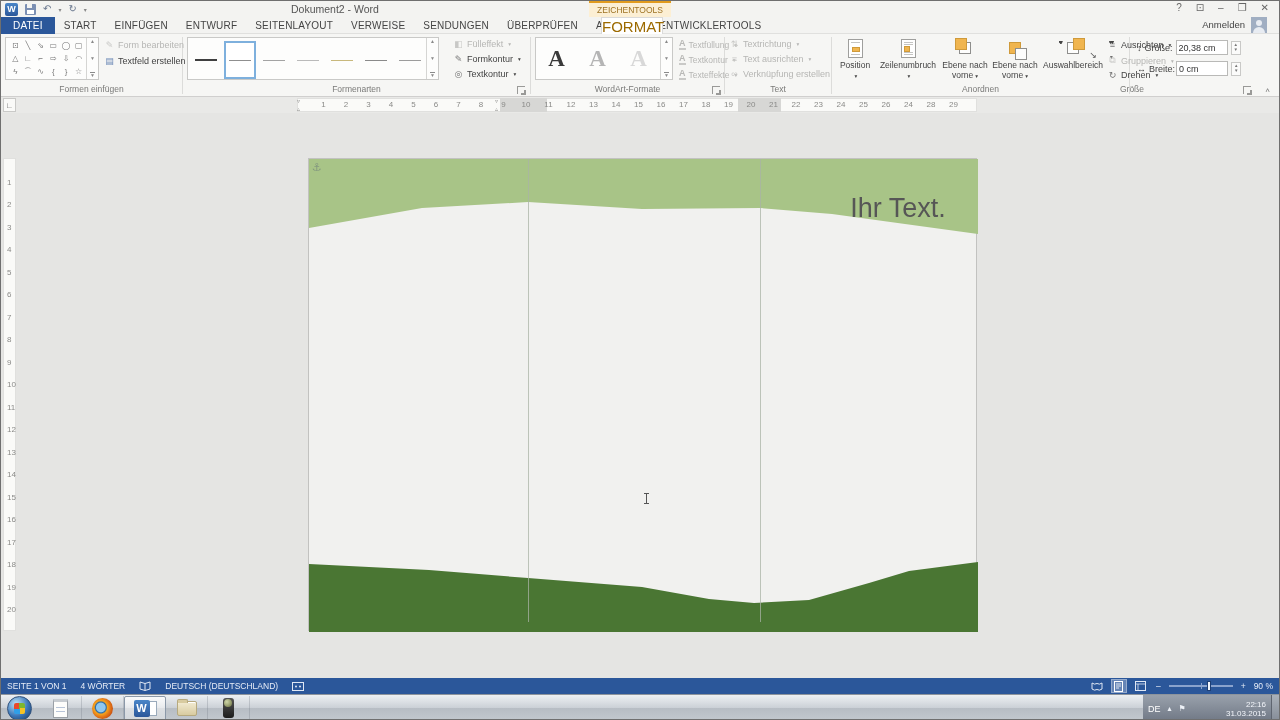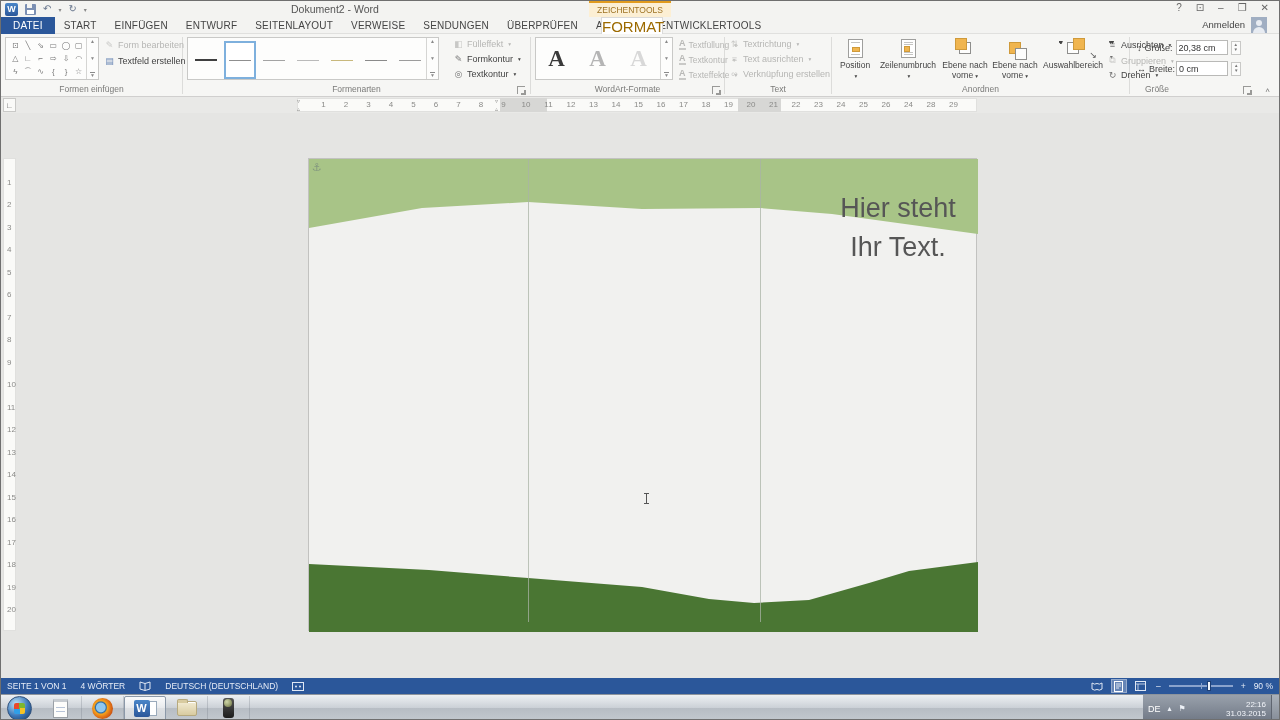--- a/index.html
+++ b/index.html
@@ -413,21 +413,21 @@
     </div>
     <div class="spingroup" style="left:1136px;top:27px">
       <span class="ic">↔</span>
       <span>Breite:</span>
       <input class="spinbox" style="margin-left: -2px;" value="0 cm">
       <span class="spinner">
           <span>▲</span>
           <span>▼</span>
         </span>
     </div>
-    <div class="glabel" style="left:1101px;width:110px">Größe</div>
+    <div class="glabel" style="left:1076px;width:110px">Größe</div>
     <div class="dlg" style="left:1242px"></div>
     <div class="collapse">˄</div>
   </div>
 
   <div class="hruler">
     <div class="tabsel">∟</div>
     <div class="hband"></div>
     <div class="hgut" style="left:499px;width:47px"></div>
     <div class="hgut" style="left:737px;width:43px"></div>
     <div id="hnums">
@@ -494,21 +494,20 @@
       </div>
 
     <div class="page">
       <svg width="669" height="473" viewBox="0 0 669 473">
         <path d="M0,0 H669 V75 L523,55 L451,49 L333,50 L219,43 L113,49 L0,69 Z" fill="#a8c487"></path>
         <path d="M0,405 L120,411 L219,419 L333,428 L400,440 L445,444 L500,441 L560,424 L600,412 L669,403 V473 H0 Z" fill="#4a7633"></path>
       </svg>
       <div class="coldiv" style="left:219px"></div>
       <div class="coldiv" style="left:451px"></div>
       <div class="doctext">
-        <div>Hier steht</div>
         <div>Ihr Text.</div>
       </div>
       <span class="anchor">⚓</span>
     </div>
 
     <div class="ibeam"></div>
   </div>
 
   <div class="statusbar">
     <div class="sleft">

